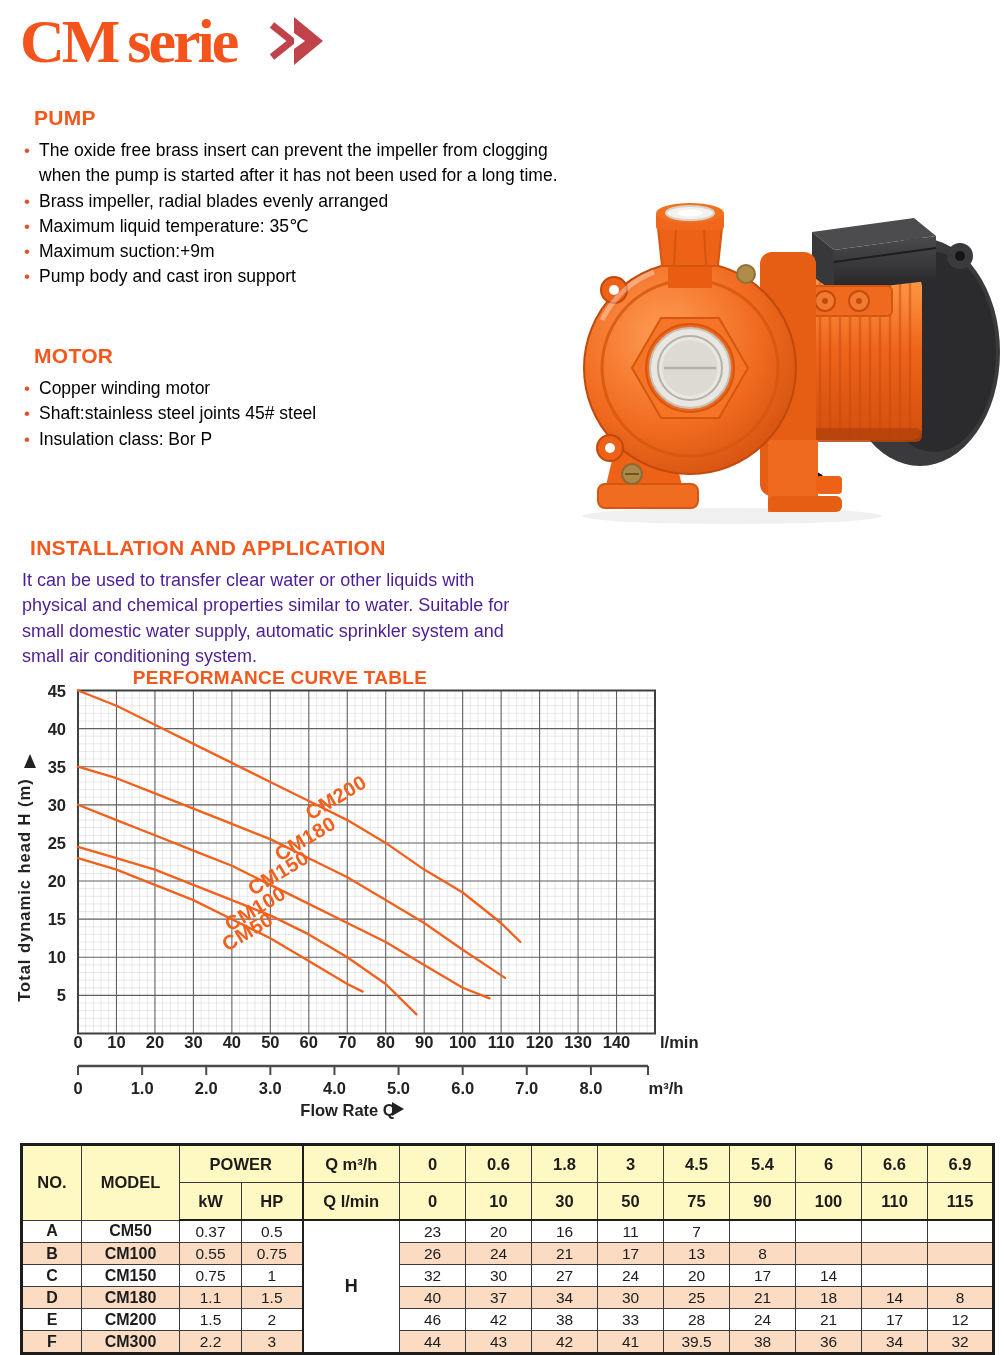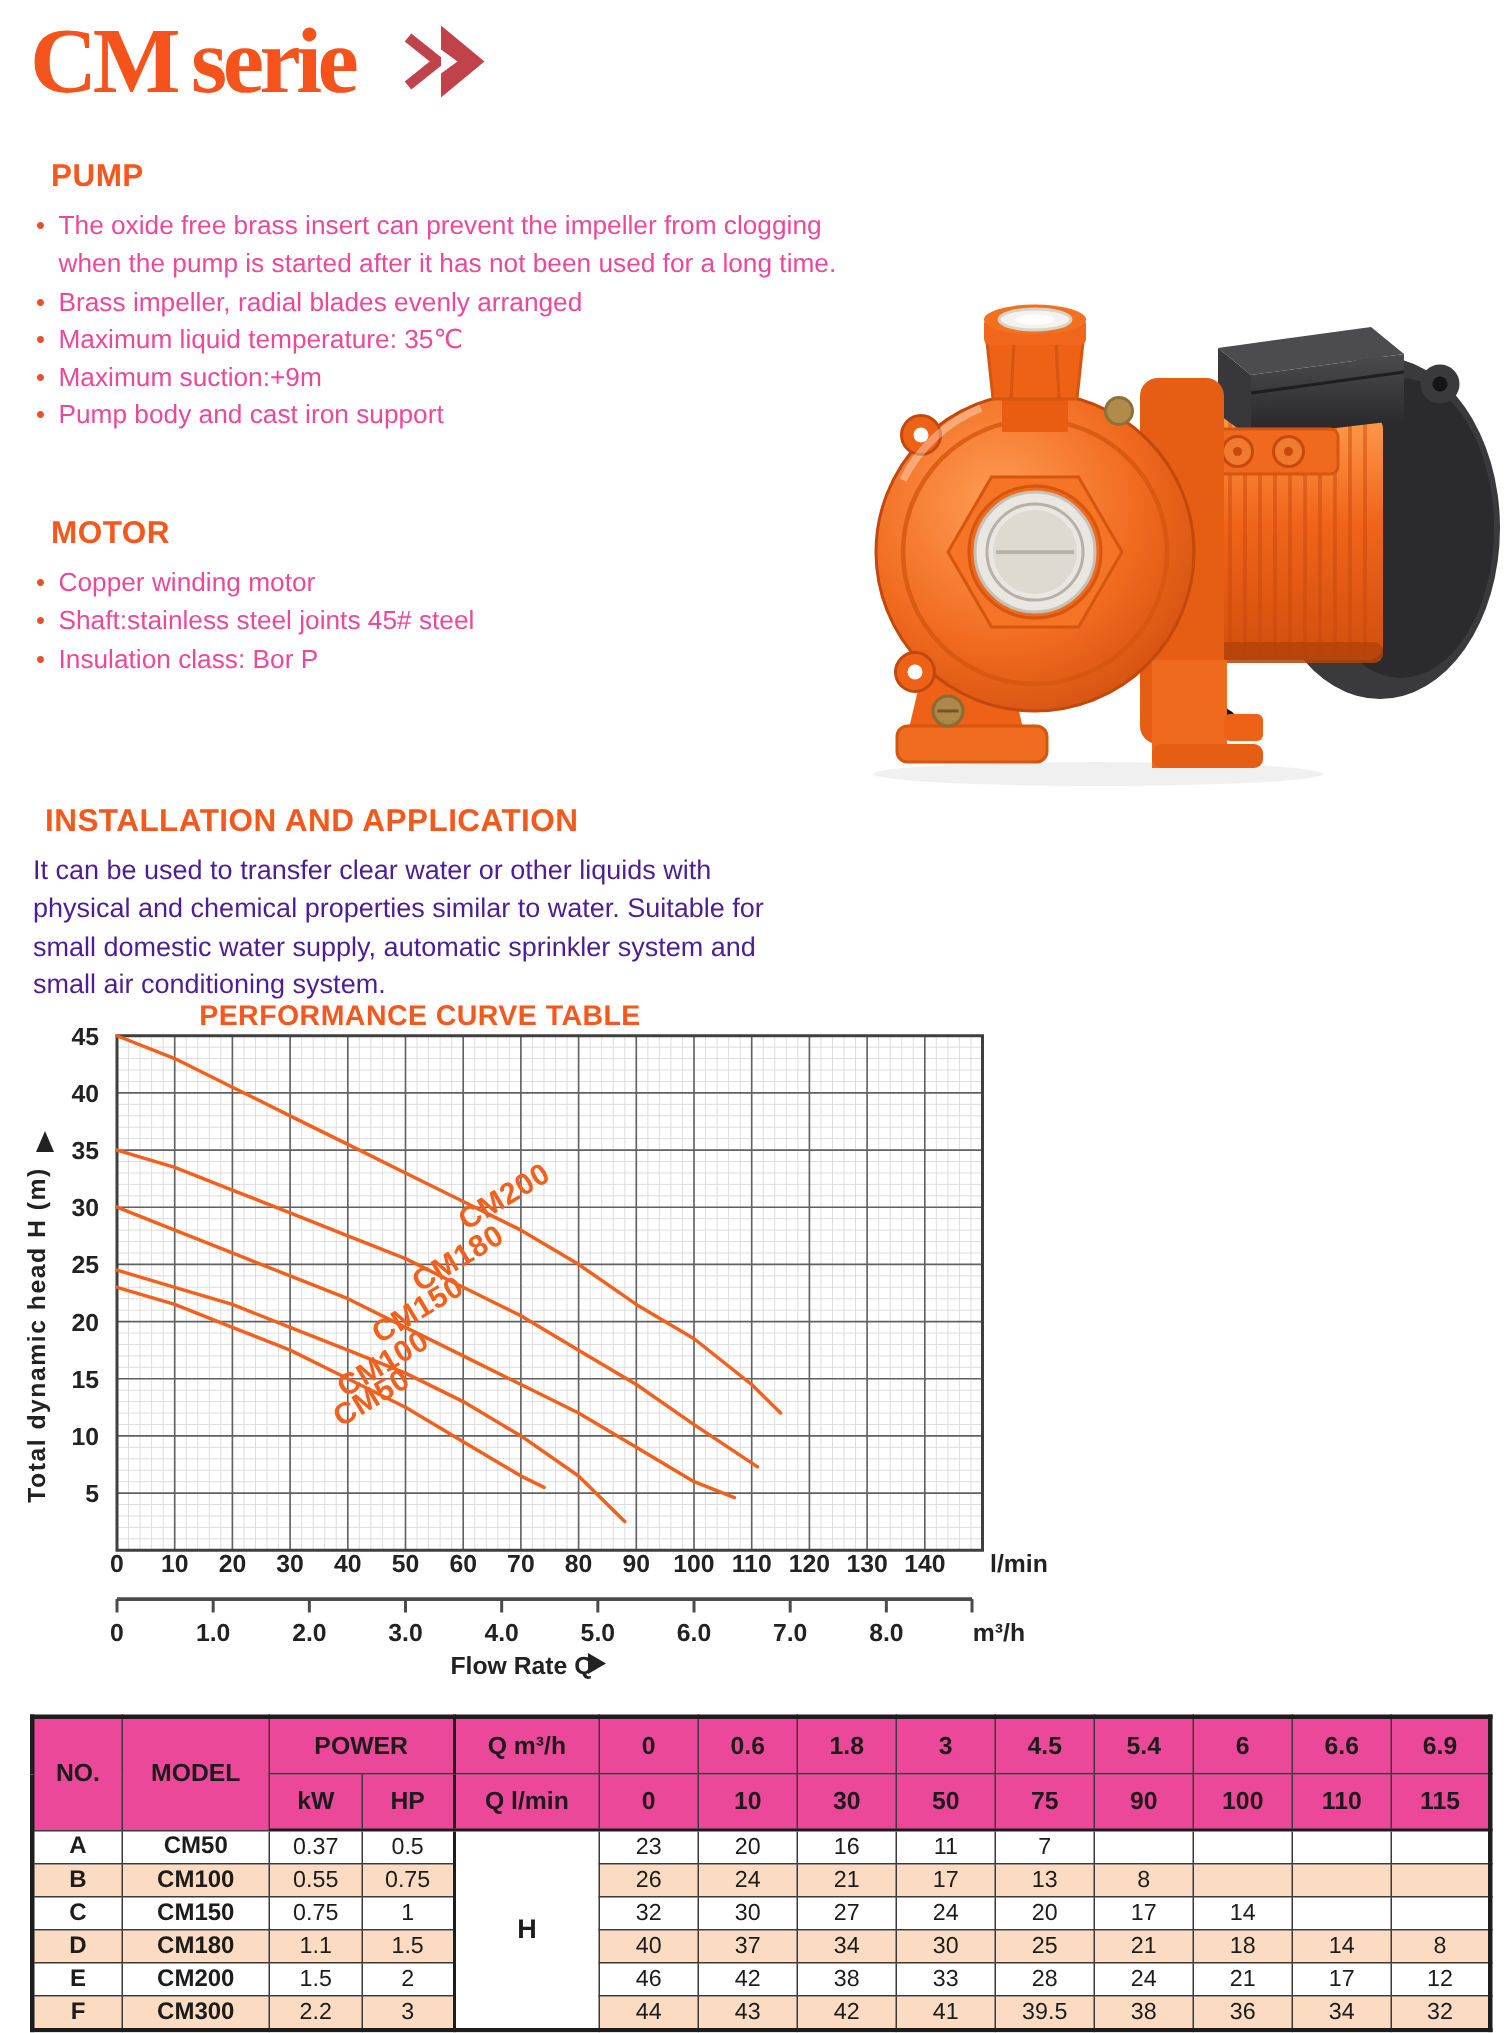--- a/index.html
+++ b/index.html
@@ -7,35 +7,35 @@
         font-family:"Liberation Sans","DejaVu Sans",sans-serif;color:#3c3c3c;}
   
   .title-row{position:absolute;left:20px;top:10px;display:flex;align-items:center;gap:28px;}
   .title-row h1{margin:0;font-family:"Liberation Serif","DejaVu Serif",serif;font-weight:bold;
         font-size:62px;line-height:1;color:#f4531b;letter-spacing:-3px;}
   .title-row h1 .t2{margin-left:10px;}
   
   .sec{position:absolute;left:22px;width:540px;}
   .sec h2{margin:0 0 8px 12px;font-size:21px;font-weight:bold;color:#f4581c;letter-spacing:.3px;}
   .sec ul{list-style:none;margin:0;padding:0;}
-  .sec li{position:relative;padding-left:17px;font-size:17.5px;line-height:25.3px;color:#ec4899;}
+  .sec li{position:relative;padding-left:17px;font-size:17.5px;line-height:25.3px;color:#000000;}
   .sec li::before{content:"\2022";position:absolute;left:2px;top:0;color:#e2512a;font-size:17px;}
   .sec p{margin:4px 0 0 0;font-size:18px;line-height:25.4px;width:500px;color:#4c1d95;}
   
   .chart-title{position:absolute;left:125px;top:667px;width:310px;text-align:center;
         font-size:19px;font-weight:bold;color:#f4581c;letter-spacing:.3px;}
   #curve-chart{position:absolute;left:8px;top:664px;}
   
   #pump-photo{position:absolute;left:562px;top:190px;}
   
   #spec-table{position:absolute;left:20px;top:1143px;border-collapse:collapse;
         border:3px solid #1d1d1d;table-layout:fixed;}
   #spec-table th,#spec-table td{border:1px solid #3a3a3a;text-align:center;vertical-align:middle;
         padding:0;font-family:"Liberation Sans","DejaVu Sans",sans-serif;color:#1c1c1c;}
-  #spec-table thead th{background:#ec4899;font-size:16.5px;font-weight:bold;height:36px;}
+  #spec-table thead th{background:#fef9c3;font-size:16.5px;font-weight:bold;height:36px;}
   #spec-table thead tr.h2 th{border-bottom:2px solid #1d1d1d;}
   #spec-table tbody td{height:21px;font-size:15.5px;background:#fff;}
   #spec-table tbody tr.alt td{background:#fbdcc3;}
   #spec-table td.no,#spec-table td.model{font-weight:bold;font-size:16px;}
   #spec-table td.hcell{background:#fff !important;font-weight:bold;font-size:18px;}
   .thick-l{border-left:2px solid #1d1d1d !important;}
 </style>
 </head>
 <body>
 

